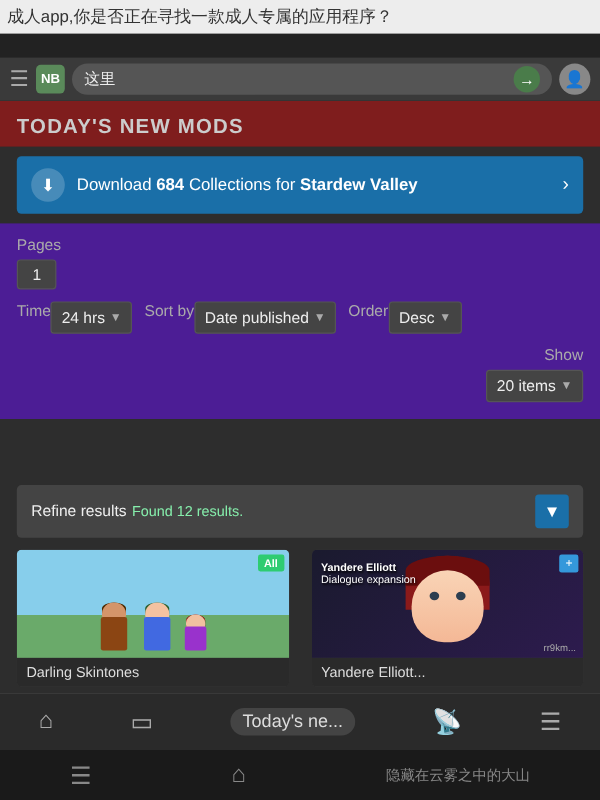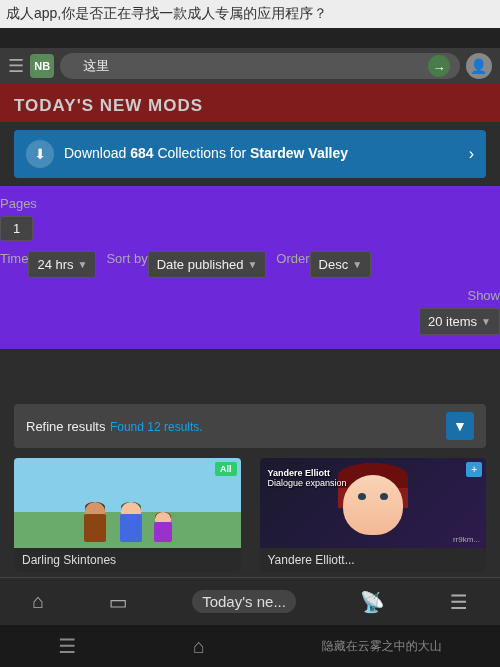--- a/index.html
+++ b/index.html
@@ -64,21 +64,20 @@
       display: flex;
       align-items: center;
       padding: 0 10px;
       font-size: 13px;
       color: #ddd;
       gap: 4px;
     }
     .browser-url-text {
       flex: 1;
       color: #eee;
-      margin-left: 13px;
     }
     .browser-go-btn {
       width: 22px;
       height: 22px;
       background: #4a7c4a;
       border-radius: 50%;
       display: flex;
       align-items: center;
       justify-content: center;
       color: white;
@@ -154,22 +153,22 @@
     .download-text .name {
       font-weight: bold;
     }
     .download-chevron {
       color: white;
       font-size: 16px;
     }
 
     
     .controls-area {
-      background: #6d28d9;
-      padding: 10px 0;
+      background: #4c1d95;
+      padding: 10px 14px;
     }
 
     .pages-section {
       margin-bottom: 10px;
     }
     .label {
       color: #aaa;
       font-size: 13px;
       margin-bottom: 5px;
     }
@@ -226,21 +225,21 @@
       padding: 8px 12px;
       display: flex;
       align-items: center;
       justify-content: space-between;
     }
     .refine-text {
       color: #eee;
       font-size: 13px;
     }
     .refine-count {
-      color: #0ea5e9;
+      color: #86efac;
       font-size: 12px;
     }
     .refine-chevron {
       background: #1a6fa8;
       color: white;
       width: 28px;
       height: 28px;
       border-radius: 3px;
       display: flex;
       align-items: center;

